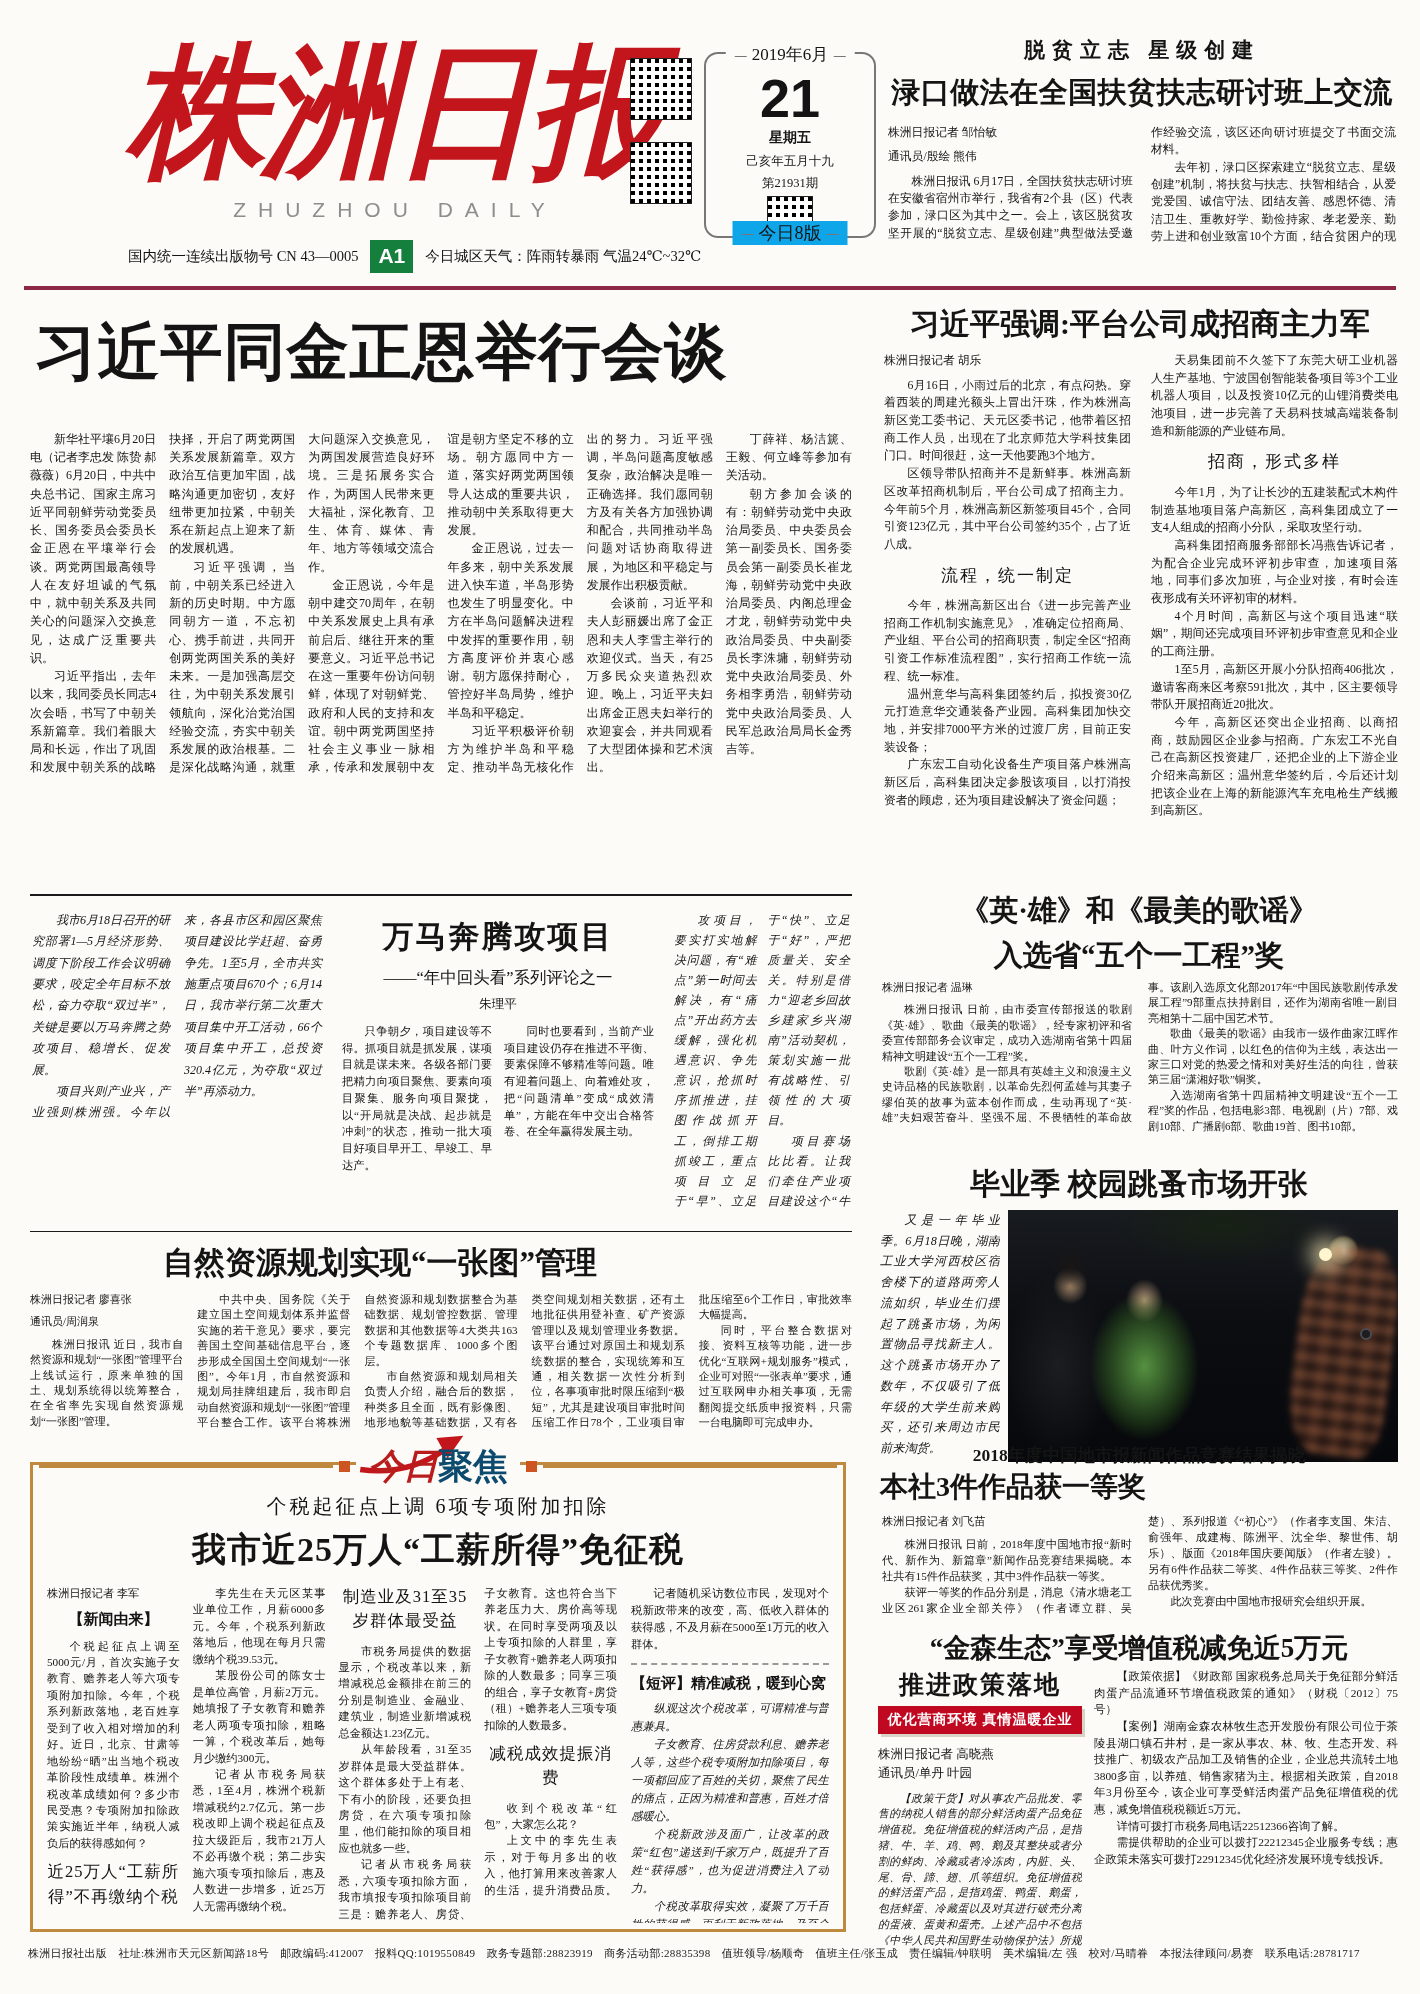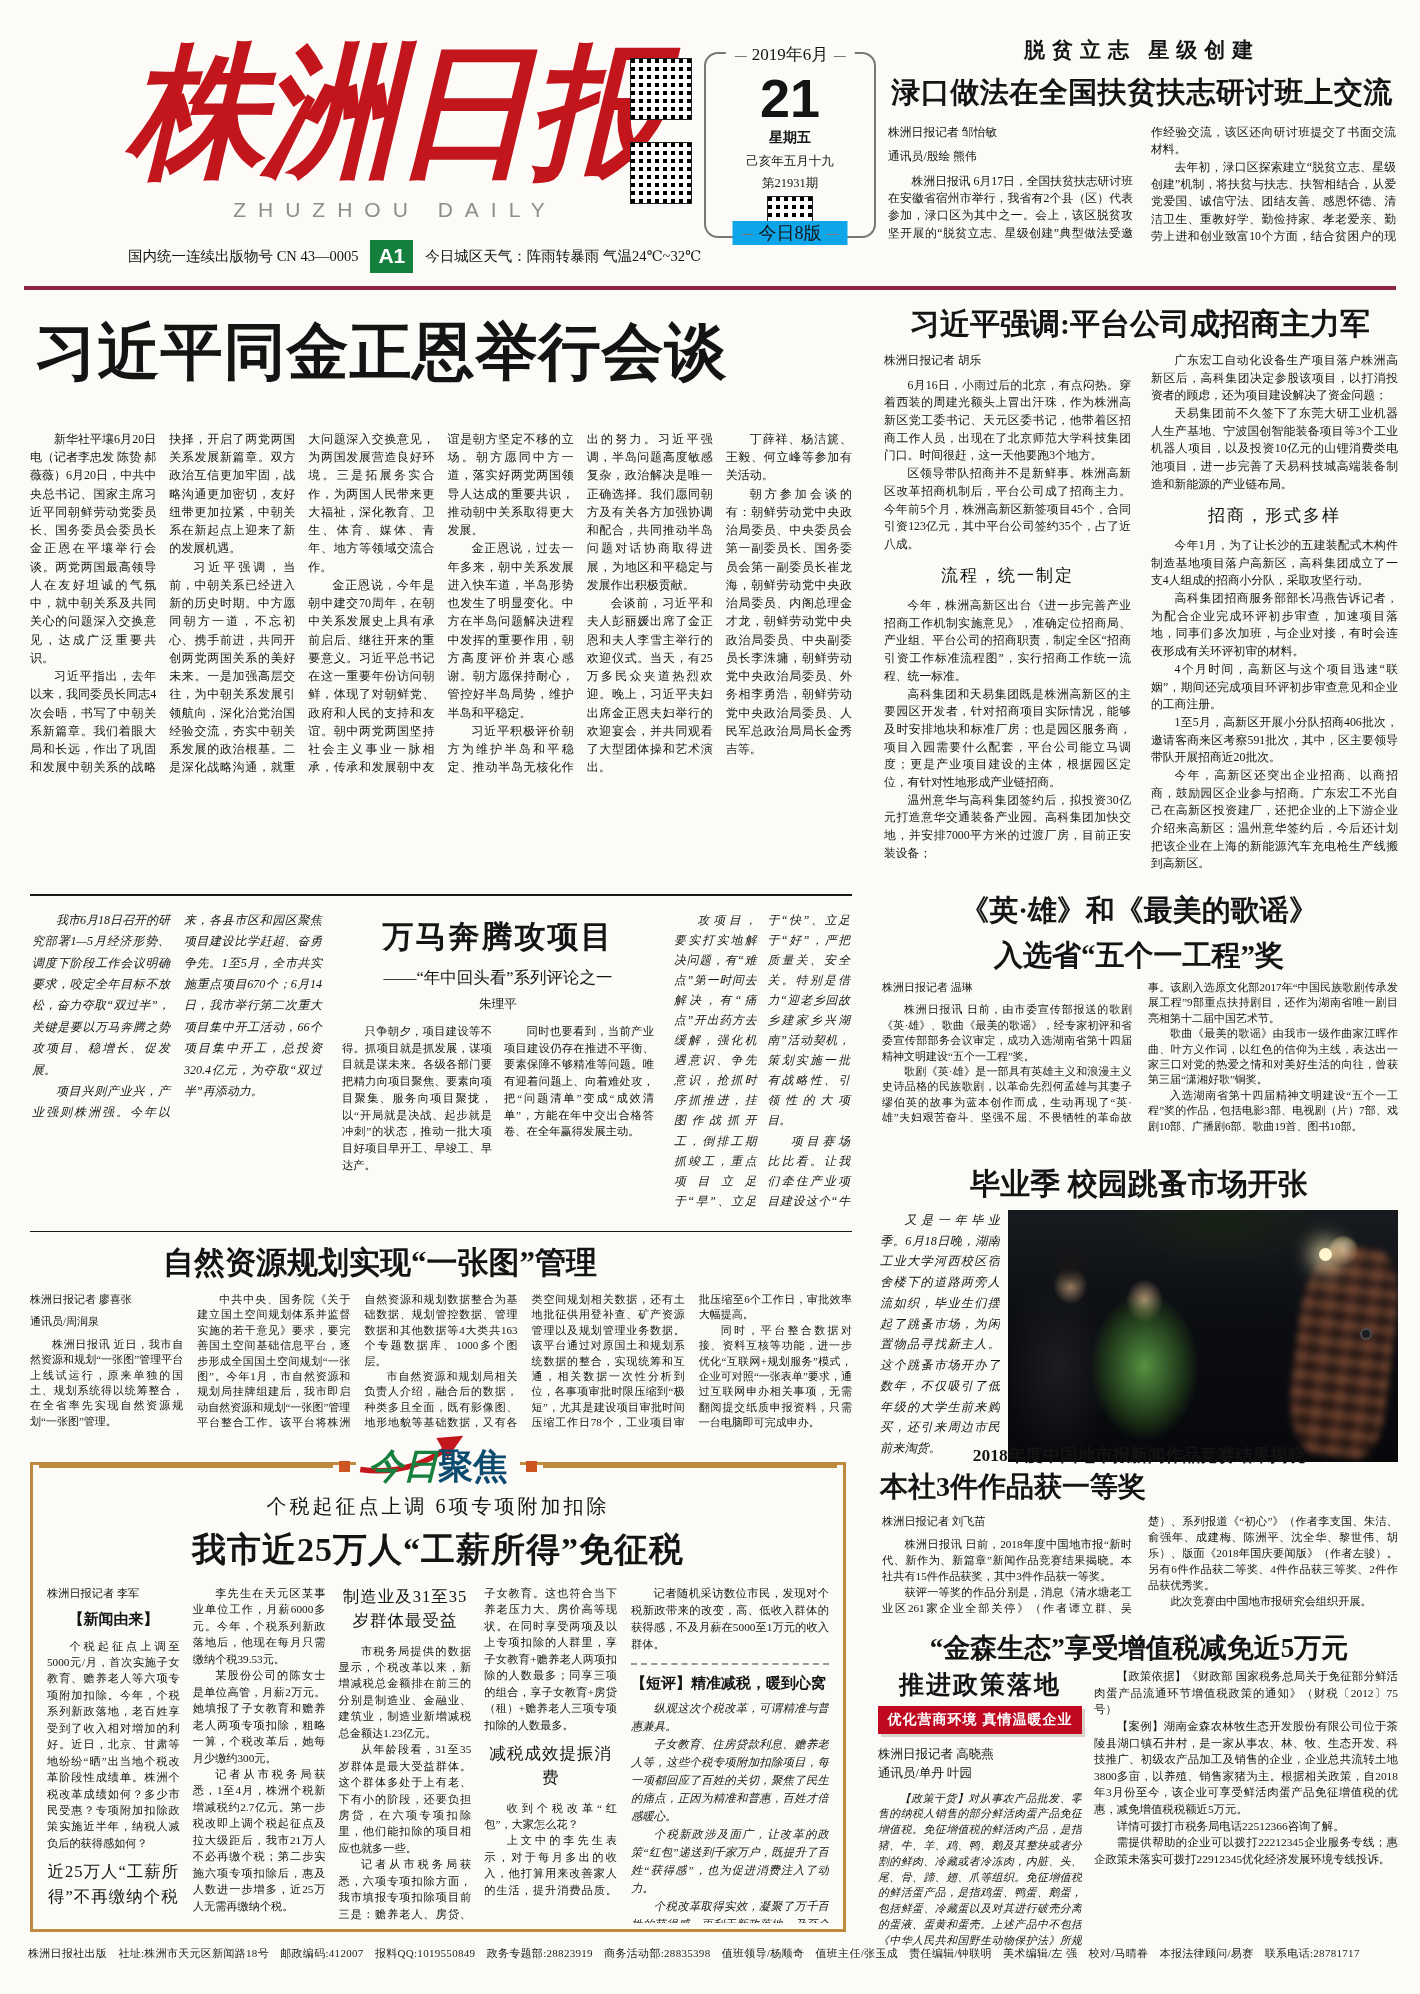--- a/index.html
+++ b/index.html
@@ -130,21 +130,21 @@
       text-align:justify; height:158px; overflow:hidden; }
   .js-right { left:1094px; top:1668px; width:304px; height:262px; font-size:11.4px; line-height:1.46;
       text-align:justify; overflow:hidden; }
 
   
   .focus { left:30px; top:1462px; width:816px; height:470px; border:3px solid #c08a3e; }
   .focus-logo-row { position:absolute; top:-22px; left:6px; right:6px; display:flex; align-items:center; }
   .focus-line { flex:1; height:3px; background:#c08a3e; }
   .focus-sq { width:11px; height:11px; background:#cc5522; margin:0 6px; }
   .focus-logo { background:#fcfbf8; padding:0 12px; display:flex; align-items:baseline; position:relative; }
-  .focus-logo-red { font-size:35px; font-weight:900; font-style:italic; color:#15803d;
+  .focus-logo-red { font-size:35px; font-weight:900; font-style:italic; color:#b91c1c;
       font-family:"Liberation Sans","DejaVu Sans",sans-serif; position:relative; z-index:1; }
   .focus-logo-black { font-size:35px; font-weight:900; color:#0c4a6e;
       font-family:"Liberation Sans","DejaVu Sans",sans-serif; position:relative; z-index:1; }
   .focus-arrow { position:absolute; left:2px; top:-8px; width:112px; height:42px; z-index:0; }
   .focus-kicker { margin-top:28px; text-align:center; font-size:20px; letter-spacing:3px; }
   .focus-headline { text-align:center; font-size:34px; font-weight:bold; margin-top:7px; letter-spacing:1px; }
   .focus-content { display:flex; padding:12px 14px 8px; }
   .focus-main { width:570px; height:338px; column-count:4; column-gap:13px; font-size:11.2px;
       line-height:1.47; text-align:justify; overflow:hidden; }
   .focus-subhead { font-size:15px; font-weight:bold; text-align:center; margin:7px 0; text-indent:0; }
@@ -217,21 +217,20 @@
   <div class="abs gx-headline">习近平强调:平台公司成招商主力军</div>
   <div class="abs gx-body">
     <div class="byline"><span>株洲日报记者 胡乐</span></div>
     <div>
         <p class="para">6月16日，小雨过后的北京，有点闷热。穿着西装的周建光额头上冒出汗珠，作为株洲高新区党工委书记、天元区委书记，他带着区招商工作人员，出现在了北京师范大学科技集团门口。时间很赶，这一天他要跑3个地方。</p>
         <p class="para">区领导带队招商并不是新鲜事。株洲高新区改革招商机制后，平台公司成了招商主力。今年前5个月，株洲高新区新签项目45个，合同引资123亿元，其中平台公司签约35个，占了近八成。</p>
       </div>
     <div class="colhead">流程，统一制定</div>
     <div>
         <p class="para">今年，株洲高新区出台《进一步完善产业招商工作机制实施意见》，准确定位招商局、产业组、平台公司的招商职责，制定全区“招商引资工作标准流程图”，实行招商工作统一流程、统一标准。</p>
-        <p class="para">高科集团和天易集团既是株洲高新区的主要园区开发者，针对招商项目实际情况，能够及时安排地块和标准厂房；也是园区服务商，项目入园需要什么配套，平台公司能立马调度；更是产业项目建设的主体，根据园区定位，有针对性地形成产业链招商。</p>
         <p class="para">温州意华与高科集团签约后，拟投资30亿元打造意华交通装备产业园。高科集团加快交地，并安排7000平方米的过渡厂房，目前正安装设备；</p>
         <p class="para">广东宏工自动化设备生产项目落户株洲高新区后，高科集团决定参股该项目，以打消投资者的顾虑，还为项目建设解决了资金问题；</p>
         <p class="para">天易集团前不久签下了东莞大研工业机器人生产基地、宁波国创智能装备项目等3个工业机器人项目，以及投资10亿元的山锂消费类电池项目，进一步完善了天易科技城高端装备制造和新能源的产业链布局。</p>
       </div>
     <div class="colhead">招商，形式多样</div>
     <div>
         <p class="para">今年1月，为了让长沙的五建装配式木构件制造基地项目落户高新区，高科集团成立了一支4人组成的招商小分队，采取攻坚行动。</p>
         <p class="para">高科集团招商服务部部长冯燕告诉记者，为配合企业完成环评初步审查，加速项目落地，同事们多次加班，与企业对接，有时会连夜形成有关环评初审的材料。</p>
         <p class="para">4个月时间，高新区与这个项目迅速“联姻”，期间还完成项目环评初步审查意见和企业的工商注册。</p>
         <p class="para">1至5月，高新区开展小分队招商406批次，邀请客商来区考察591批次，其中，区主要领导带队开展招商近20批次。</p>

